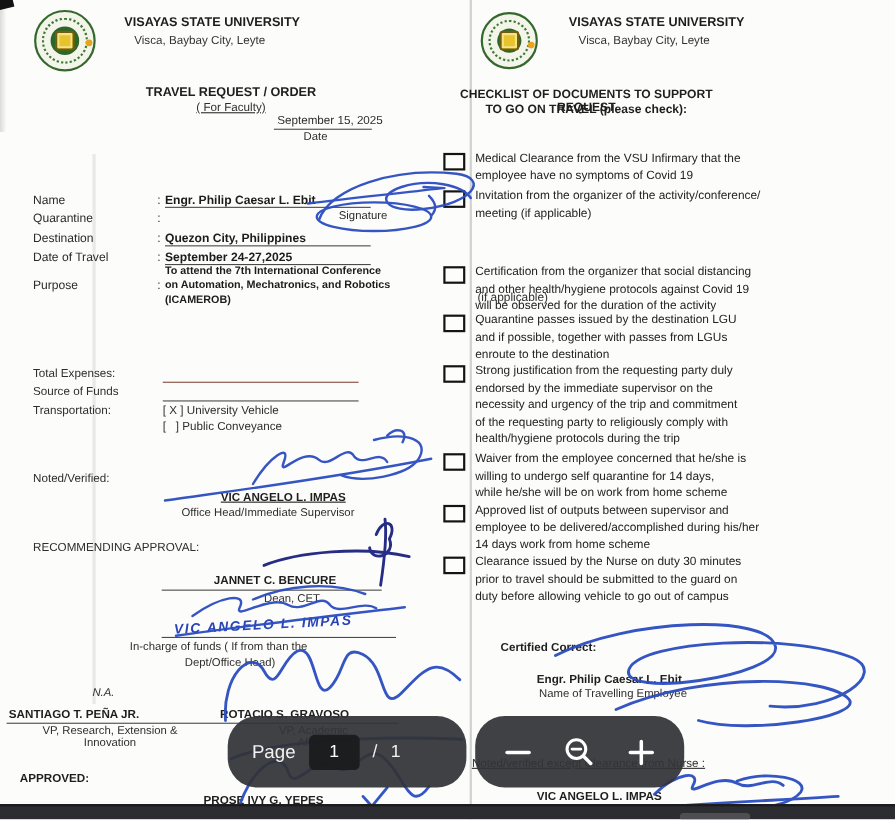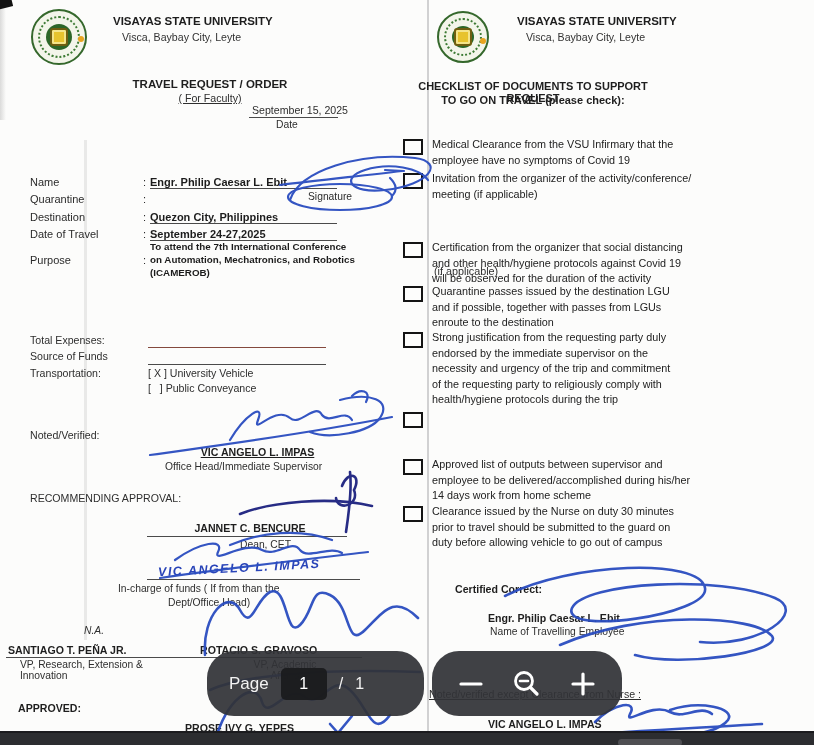--- a/index.html
+++ b/index.html
@@ -137,21 +137,21 @@
   <div class="abs tiny" style="left:240px;top:539px;">Dean, CET</div>
   <div class="abs hand-caps" style="left:158px;top:561px;">VIC ANGELO L. IMPAS</div>
   <div class="abs hline" style="left:147px;top:579px;width:213px;"></div>
   <div class="abs tiny" style="left:118px;top:583px;">In-charge of  funds ( If from than the</div>
   <div class="abs tiny" style="left:168px;top:597px;">Dept/Office Head)</div>
 
   <div class="abs tiny" style="left:84px;top:625px;font-style:italic;">N.A.</div>
   <div class="abs small b" style="left:8px;top:644px;">SANTIAGO T. PEÑA JR.</div>
   <div class="abs small b" style="left:200px;top:644px;">ROTACIO S. GRAVOSO</div>
   <div class="abs hline" style="left:6px;top:657px;width:356px;"></div>
-  <div class="abs tiny pre" style="left:20px;top:659px;width:160px;">VP, Research, Extension &amp;
+  <div class="abs tiny pre" style="left:20px;top:659px;width:160px;text-align:center;">VP, Research, Extension &amp;
 Innovation</div>
   <div class="abs tiny pre" style="left:225px;top:659px;width:120px;text-align:center;">VP, Academic
 Affairs</div>
   <div class="abs small b" style="left:18px;top:702px;">APPROVED:</div>
   <div class="abs small b" style="left:185px;top:722px;">PROSE IVY G. YEPES</div>
 
   <div class="abs logo" style="left:437px;top:11px;width:52px;height:52px;">
     <div class="logo-ring"></div>
     <div class="logo-core">
         <div class="logo-sq"></div>
@@ -196,20 +196,23 @@
         <span class="cbox"></span>
         <span class="ctext">Strong justification from the requesting party duly
 endorsed by the immediate supervisor on the
 necessity and urgency of the trip and commitment
 of the requesting party to religiously comply with
 health/hygiene protocols during the trip</span>
       </div>
 
       <div class="chk chk-6">
         <span class="cbox"></span>
+        <span class="ctext">Waiver from the employee concerned that he/she is
+willing to undergo self quarantine for 14 days,
+while he/she will be on work from home scheme</span>
       </div>
 
       <div class="chk chk-7">
         <span class="cbox"></span>
         <span class="ctext">Approved list of outputs between supervisor and
 employee to be delivered/accomplished during his/her
 14 days work from home scheme</span>
       </div>
 
       <div class="chk chk-8">

